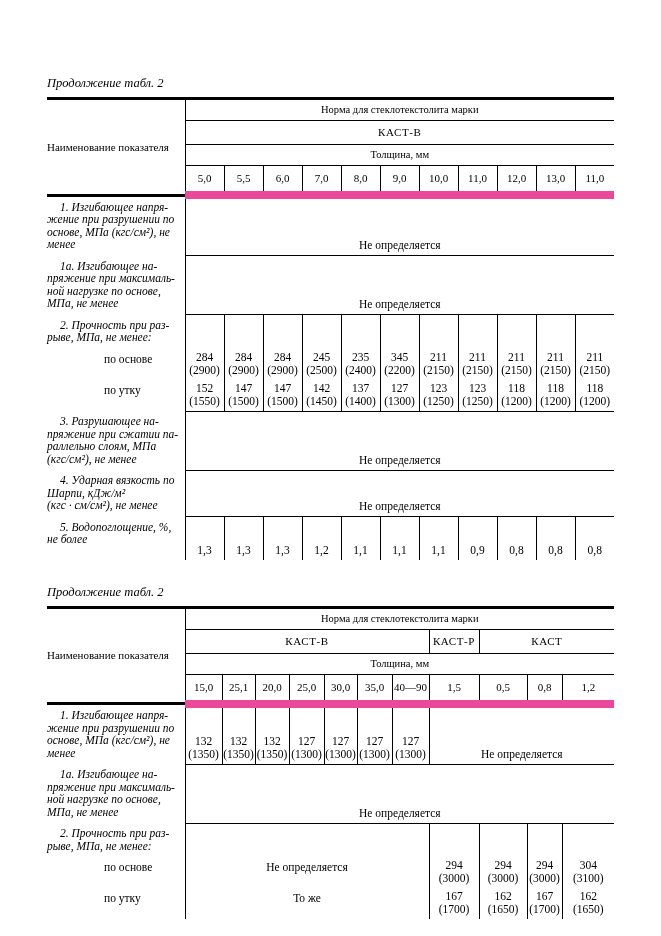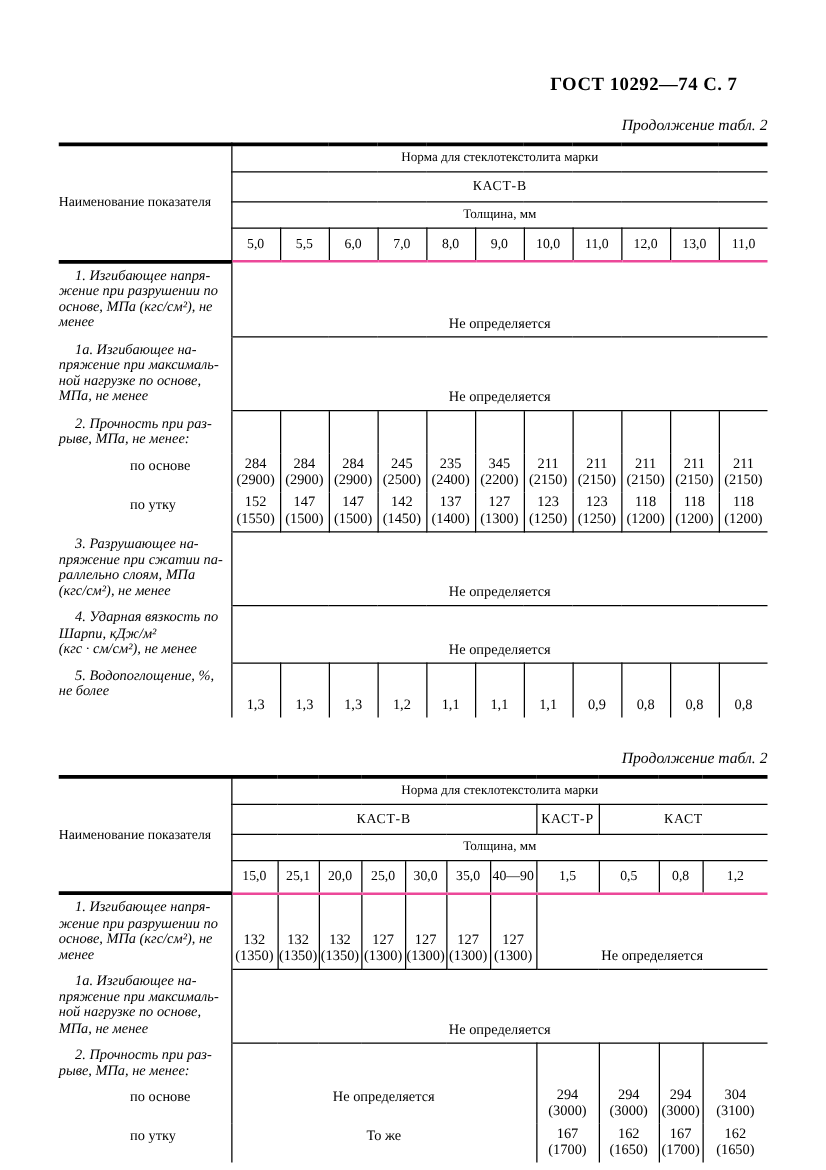--- a/index.html
+++ b/index.html
@@ -1,31 +1,31 @@
 <!DOCTYPE html>
 <html><head>
 <meta charset="utf-8">
 <style>
   html,body{margin:0;padding:0;background:#fff;}
   body{width:661px;height:936px;overflow:hidden;color:#000;
        font-family:"Liberation Serif","DejaVu Serif",serif;}
   .page{padding:60px 47px 0 47px;}
   .doc-ref{text-align:right;font-weight:bold;font-size:15px;letter-spacing:.4px;padding-right:24px;}
-  .caption{text-align:right;font-style:italic;font-size:12.5px;}
+  .caption{font-style:italic;font-size:12.5px;}
   .cap1{margin:16px 0 6px 0;}
   .cap2{margin:25px 0 6px 0;}
   table{border-collapse:collapse;table-layout:fixed;width:567px;border-top:3px solid #000;}
   td{padding:0;vertical-align:top;}
   
   .stub-h{border-right:1px solid #000;border-bottom:3px solid #000;text-align:left;
           vertical-align:middle;font-size:11px;}
   .hw{border-bottom:1px solid #000;text-align:center;font-size:10.5px;padding:4px 0 5px 0;margin-left:43px;}
   .bc{border-bottom:1px solid #000;border-left:1px solid #000;border-right:1px solid #000;
       text-align:center;font-size:11px;letter-spacing:.6px;padding:5px 0 6px 0;}
-  .tc{border-left:1px solid #000;border-right:1px solid #000;border-bottom:2px solid #ec4899;
+  .tc{border-left:1px solid #000;border-right:1px solid #000;border-bottom:8px solid #ec4899;
       text-align:center;font-size:11px;padding:6px 0 7px 0;margin-left:35px;}
   
   .stub{border-right:1px solid #000;}
   .lbl{font-size:11.5px;line-height:12.5px;white-space:pre-line;text-indent:13px;
        padding:4px 1px 5px 0;font-style:italic;}
   .sub{font-size:11.5px;padding:4px 0 2px 57px;vertical-align:top;}
   .col{border-left:1px solid #000;border-right:1px solid #000;}
   .lc{border-right:none;}
   .val{text-align:center;font-size:11.5px;line-height:13px;white-space:pre-line;
        vertical-align:bottom;padding:2px 0 3px 0;}
@@ -33,21 +33,20 @@
   .nd{text-align:center;font-size:11.5px;vertical-align:bottom;padding-bottom:4px;}
   .ndc{text-align:center;font-size:11.5px;vertical-align:top;padding-top:4px;}
   .rb{border-bottom:1px solid #000;}
   .pb{padding-bottom:14px;}
 </style>
 </head>
 <body>
 
 <div class="page">
 
-  <div class="doc-ref">ГОСТ 10292—74 С. 7</div>
   <div class="caption cap1">Продолжение табл. 2</div>
 
   <table>
     <colgroup>
       <col style="width:138px">
       <col style="width:39px">
         <col style="width:39px">
         <col style="width:39px">
         <col style="width:39px">
       <col style="width:39px">

